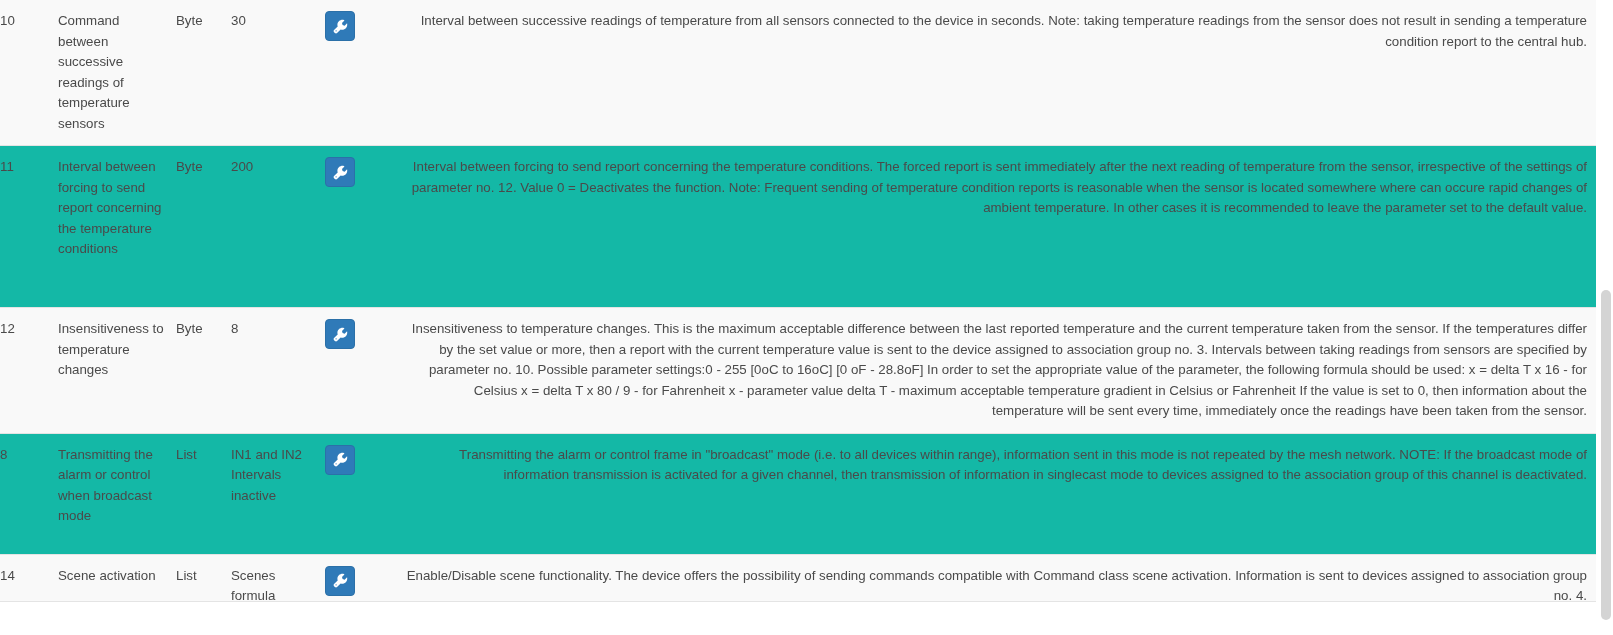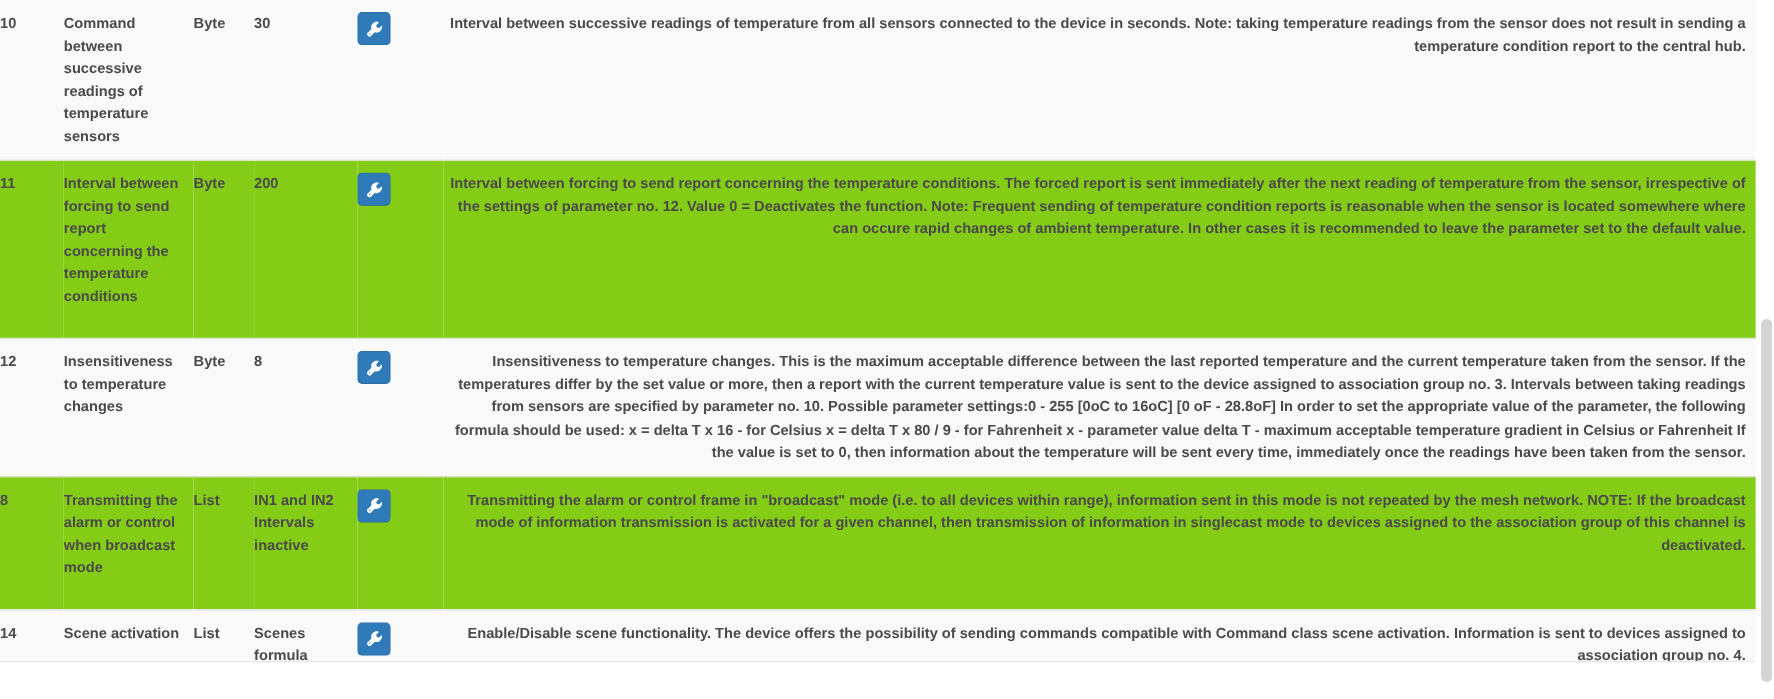--- a/index.html
+++ b/index.html
@@ -17,40 +17,39 @@
     color: #333333;
     -webkit-font-smoothing: antialiased;
   }
 
   .table-viewport {
     position: relative;
     width: 1613px;
     height: 635px;
     overflow: hidden;
     background: #ffffff;
-    font-weight: bold;
   }
 
   table.params {
     width: 1596px;
     border-collapse: collapse;
     table-layout: fixed;
     font-size: 13.3px;
     line-height: 20.5px;
   }
 
   table.params col.c-num   { width: 58px; }
   table.params col.c-name  { width: 118px; }
   table.params col.c-type  { width: 55px; }
   table.params col.c-value { width: 94px; }
   table.params col.c-act   { width: 78px; }
   table.params col.c-desc  { width: 1193px; }
 
   table.params tr.row-strip > td { background: #f9f9f9; }
-  table.params tr.row-plain > td { background: #84cc16; }
+  table.params tr.row-plain > td { background: #14b8a6; }
 
   table.params td {
     vertical-align: top;
     padding: 11px 9px 11px 0;
     border-top: 1px solid #e4e4e4;
     color: #4a4a4a;
     font-size: 13.3px;
     line-height: 20.5px;
     word-wrap: break-word;
     overflow-wrap: break-word;

